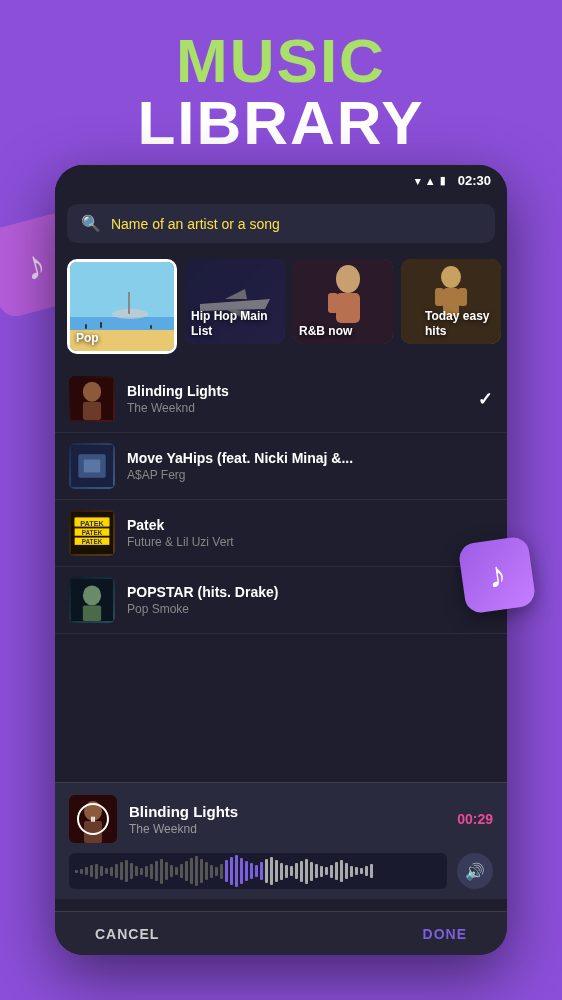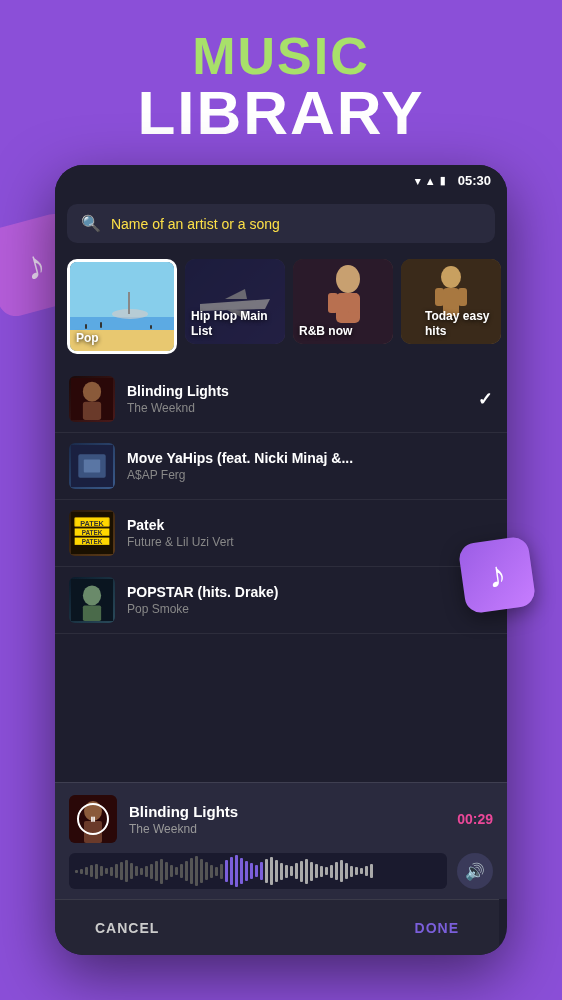--- a/index.html
+++ b/index.html
@@ -34,21 +34,21 @@
 
     
     .app-header {
       position: absolute;
       top: 30px;
       left: 0; right: 0;
       text-align: center;
       z-index: 5;
     }
     .app-title-music {
-      font-size: 52px;
+      font-size: 62px;
       font-weight: 900;
       color: #A8E06A;
       line-height: 1;
       letter-spacing: 2px;
     }
     .app-title-library {
       font-size: 62px;
       font-weight: 900;
       color: #ffffff;
       line-height: 1;
@@ -302,22 +302,22 @@
       border-radius: 50%;
       background: #3a3a5a;
       display: flex; align-items: center; justify-content: center;
       color: #fff;
       font-size: 16px;
     }
 
     
     .bottom-actions {
       position: absolute;
-      bottom: 0; left: 0; right: 8px;
-      height: 56px;
+      bottom: 0; left: 0; right: 0;
+      height: 44px;
       background: #252535;
       display: flex;
       align-items: center;
       justify-content: space-between;
       padding: 0 40px;
       border-top: 1px solid rgba(255,255,255,0.1);
     }
     .action-btn {
       color: #ccc;
       font-size: 14px;
@@ -367,21 +367,21 @@
 
   <div class="status-bar">
     <div class="status-icons">
 
       <span style="color:#fff;font-size:12px;">▾</span>
 
       <span style="color:#fff;font-size:11px;">▲</span>
 
       <span style="color:#fff;font-size:11px;">▮</span>
     </div>
-    <span class="status-time">05:30</span>
+    <span class="status-time">02:30</span>
   </div>
 
   <div class="search-bar">
     <span class="search-icon-wrap">🔍</span>
     <span class="search-input-label">Name of an artist or a song</span>
   </div>
 
   <div class="playlist-row">
 
     <div class="playlist-card active">

